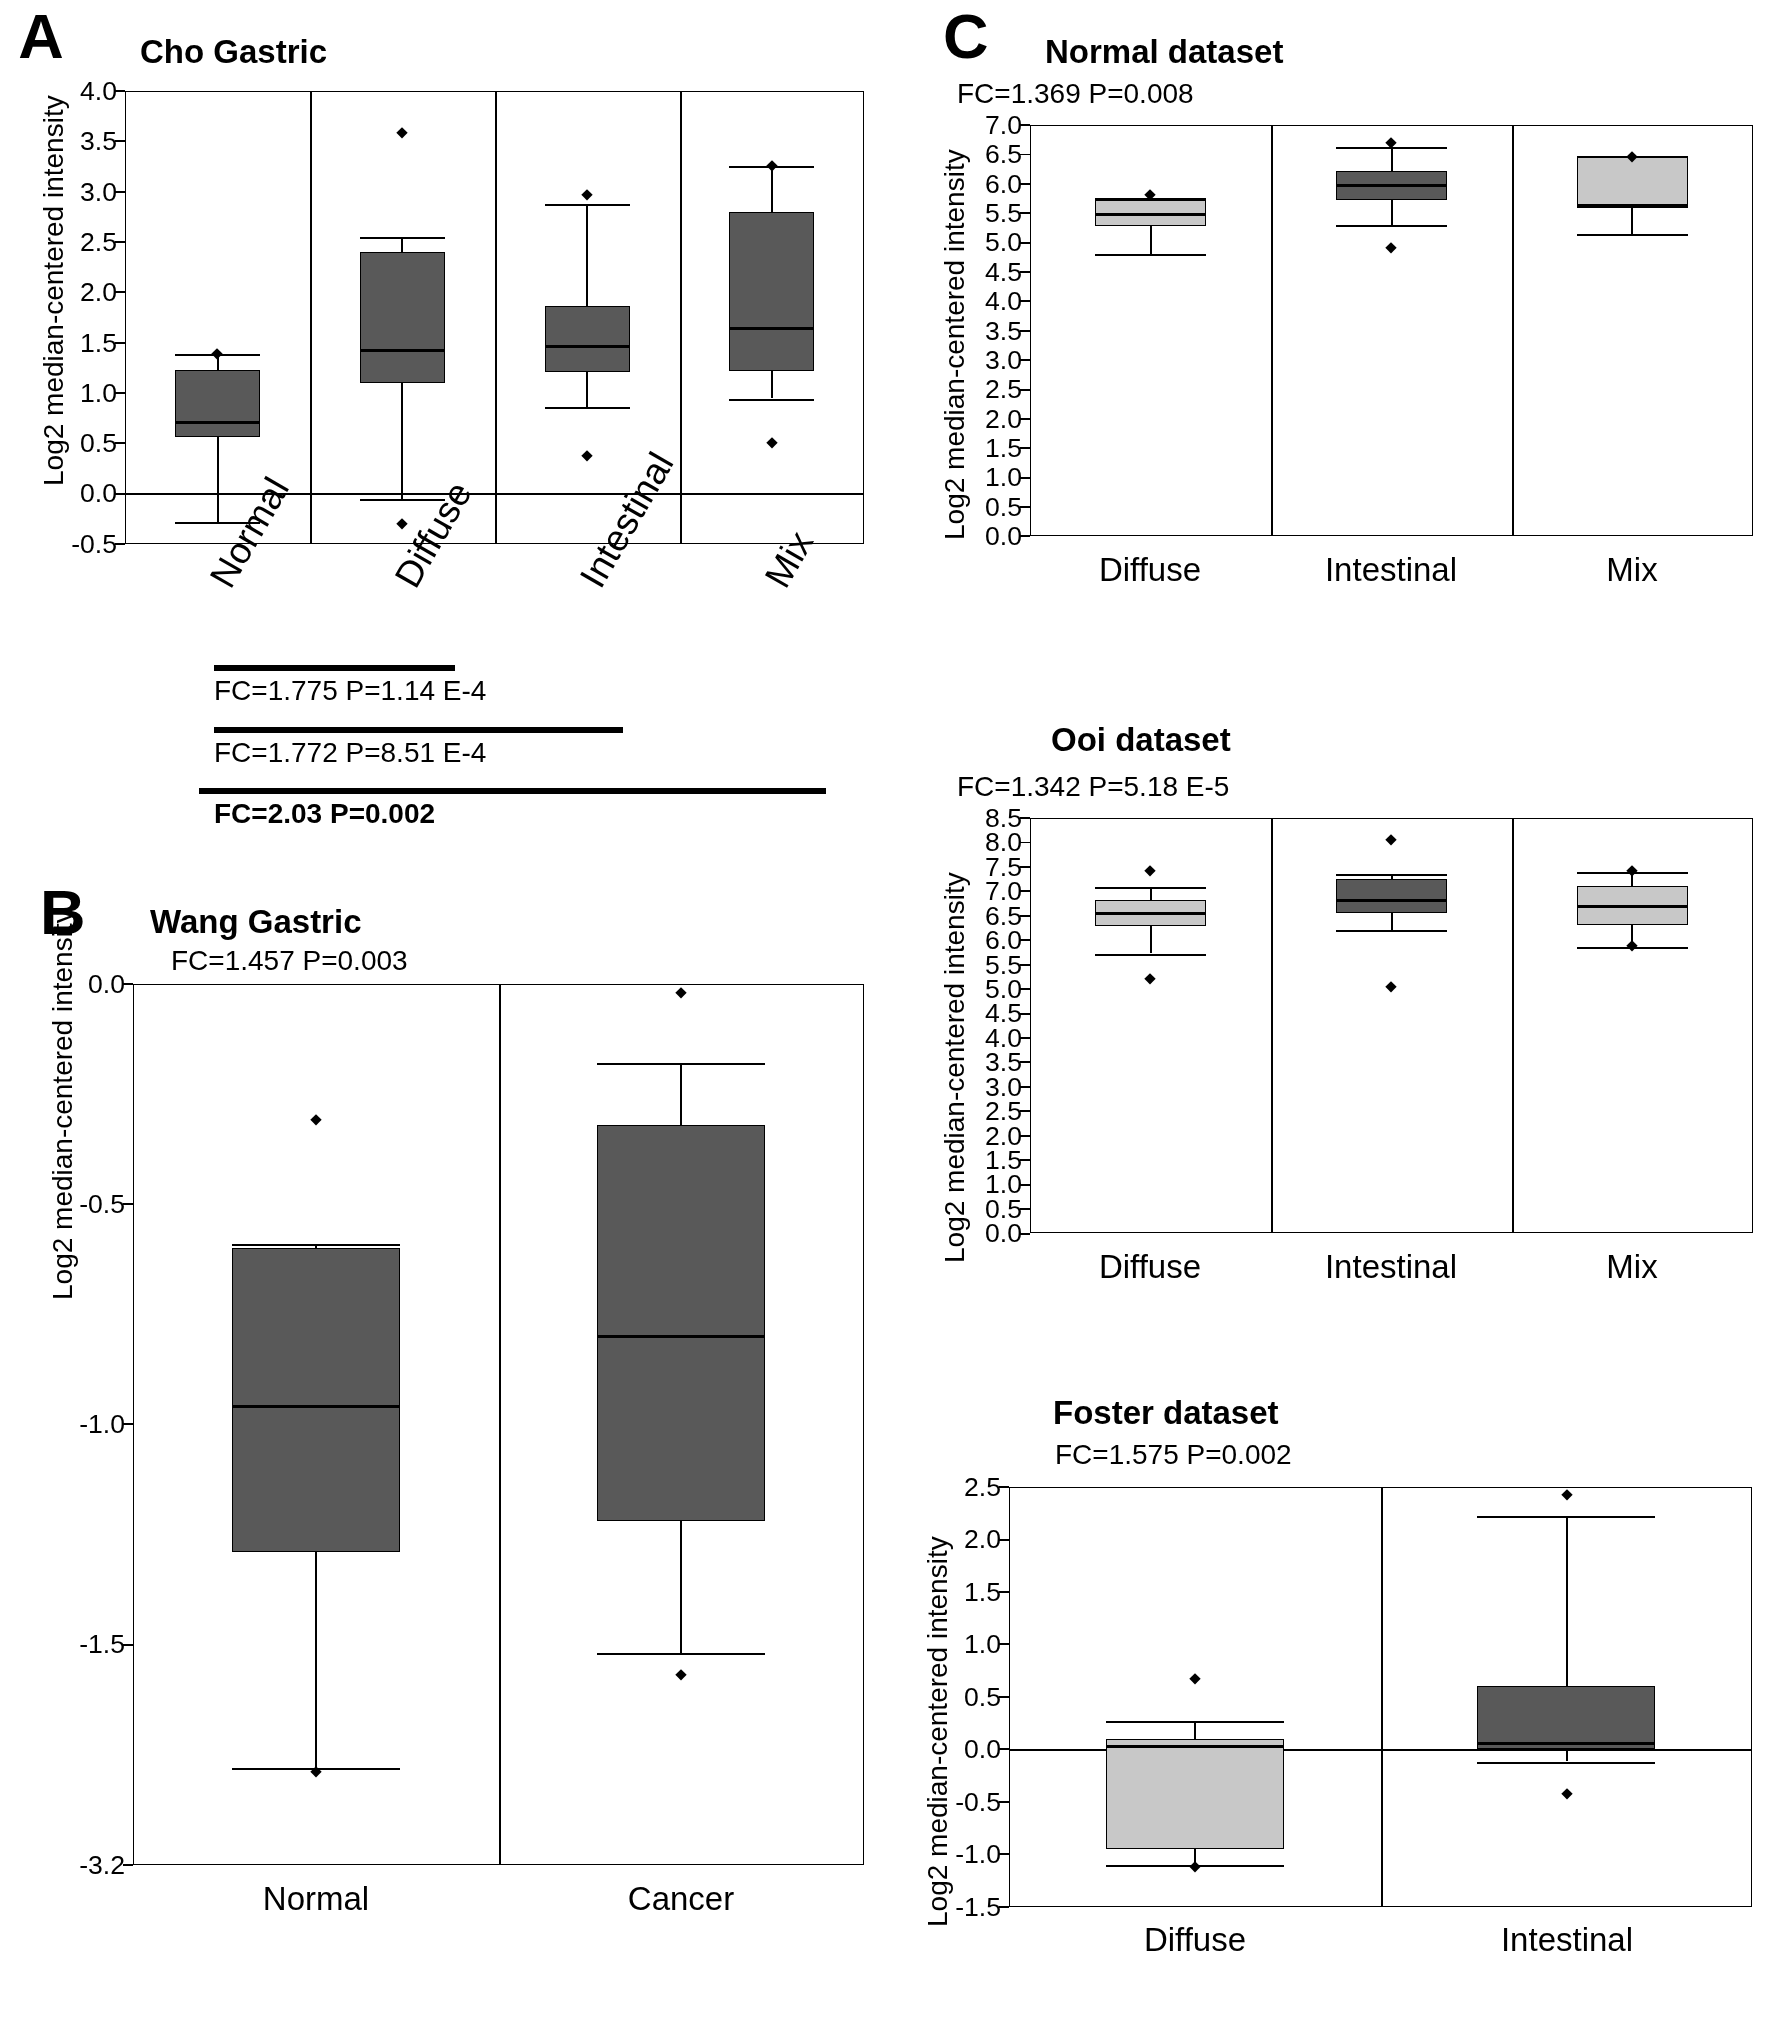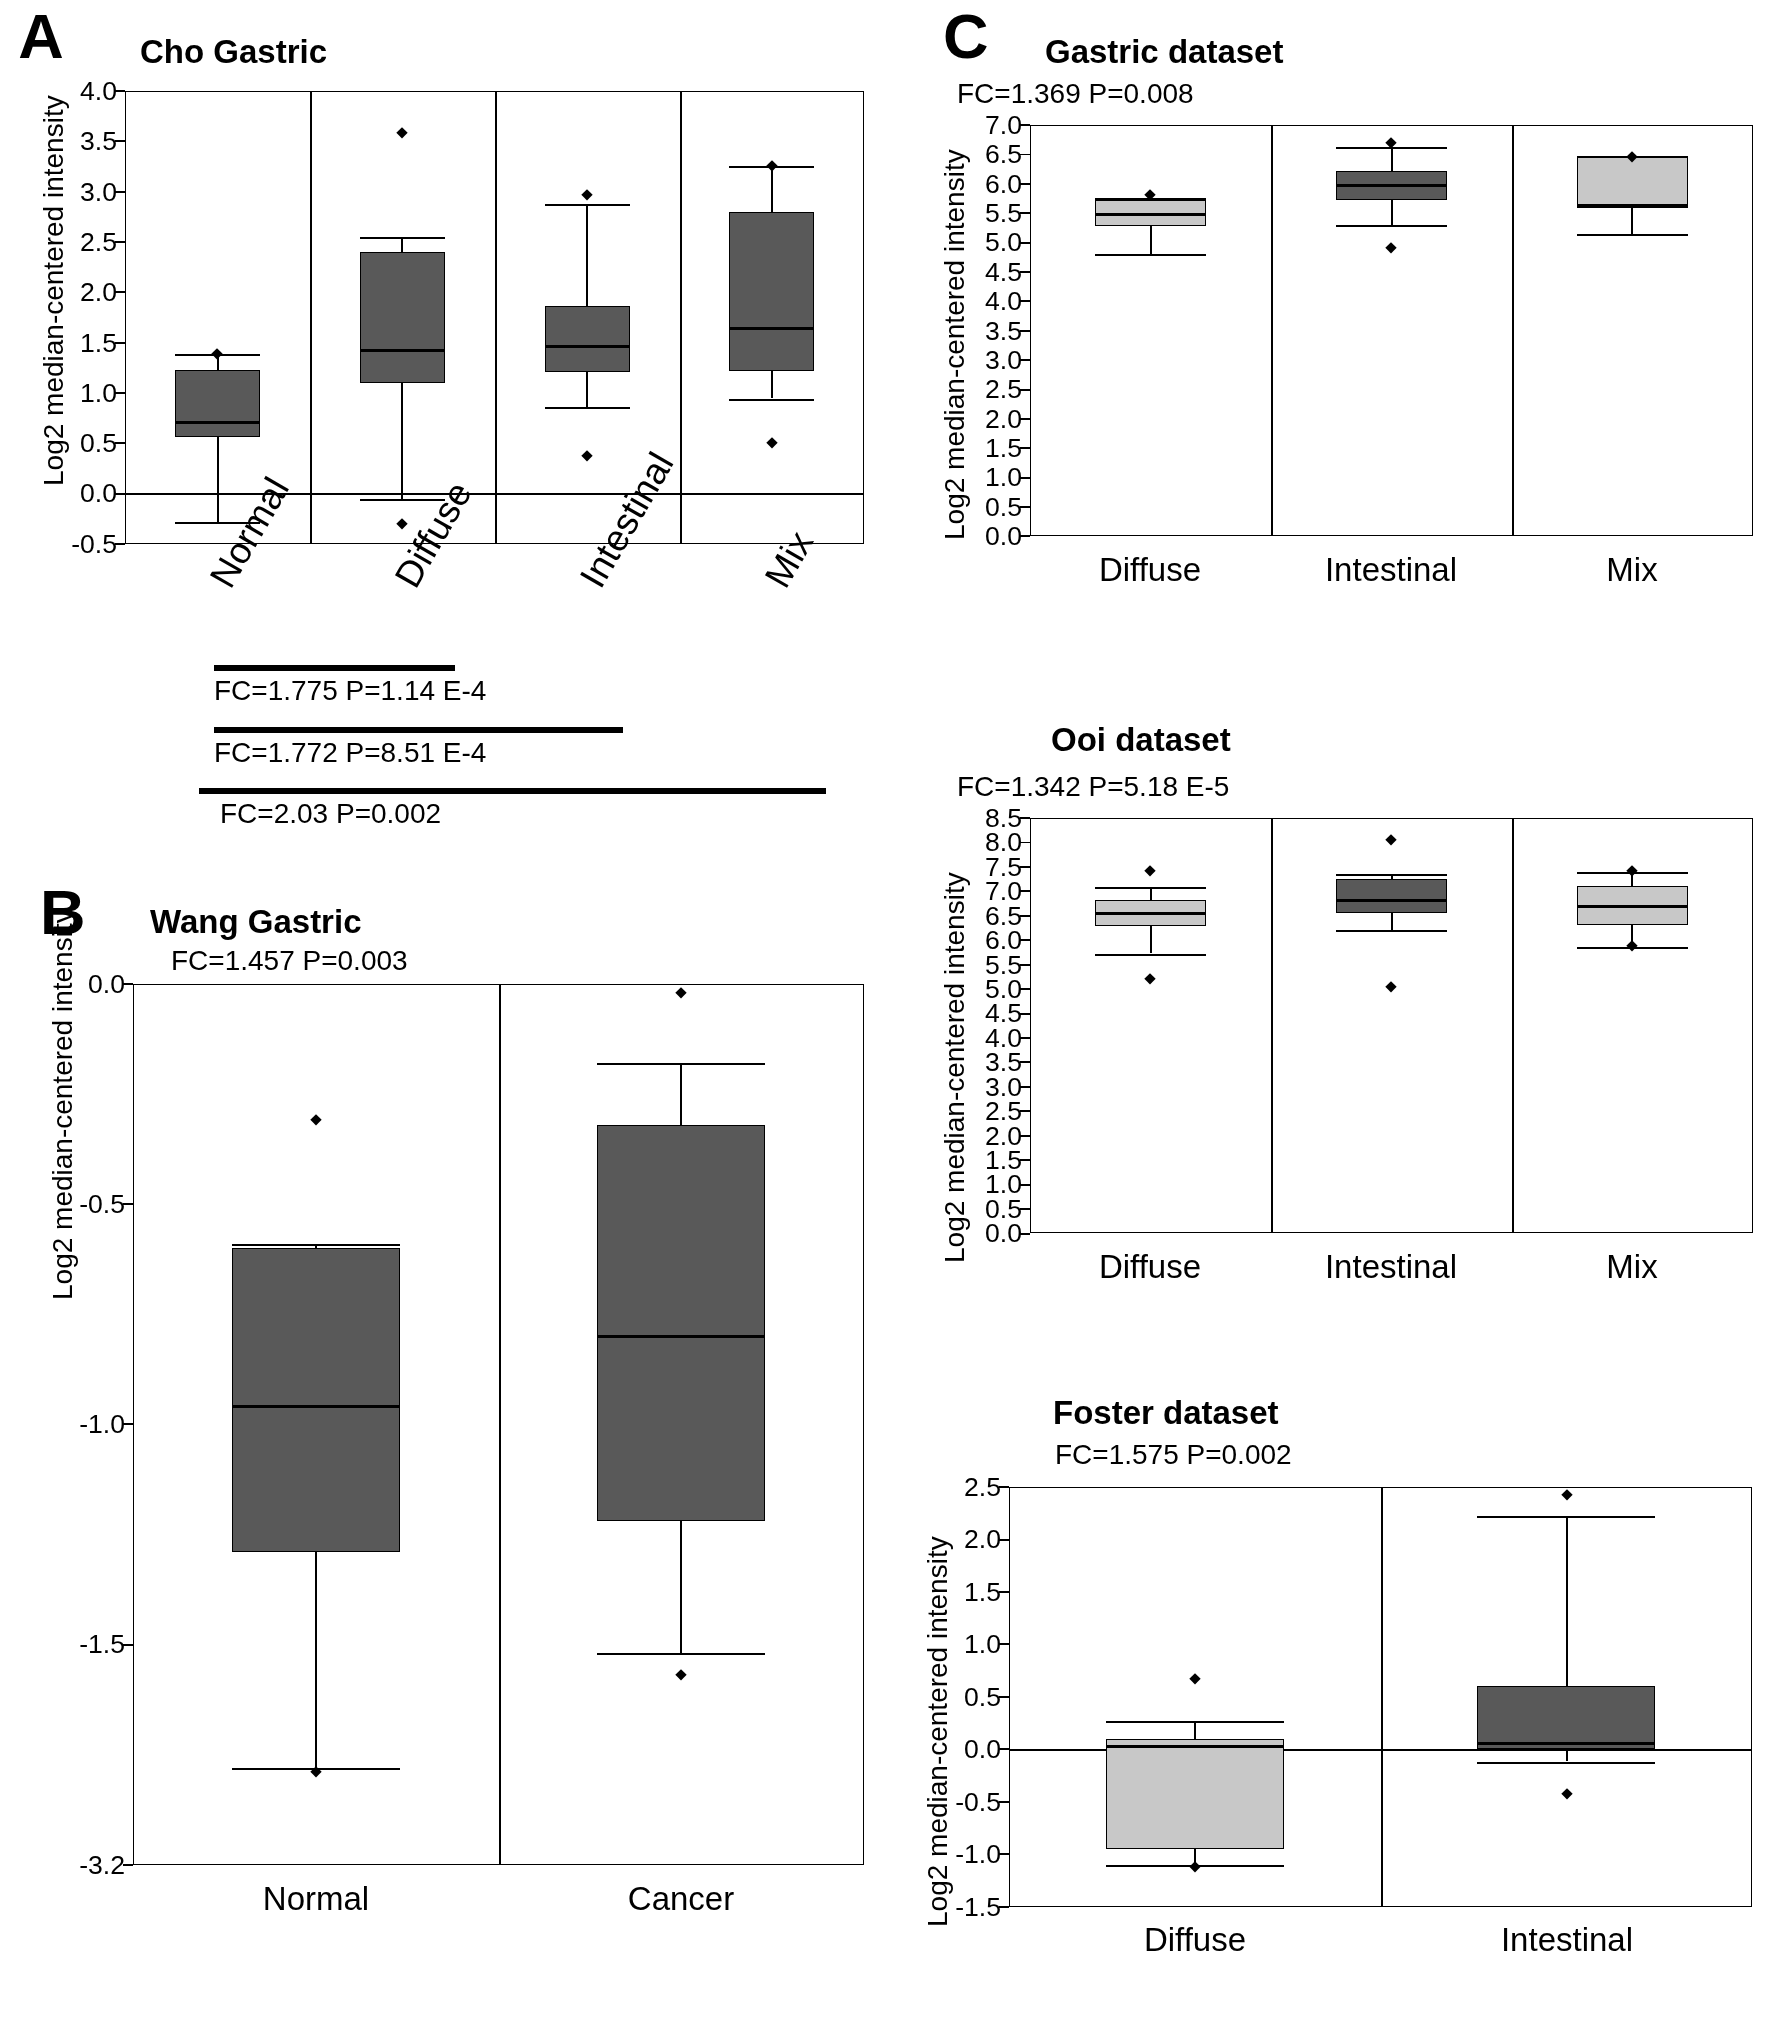--- a/index.html
+++ b/index.html
@@ -184,21 +184,21 @@
     <div class="outlier" style="left: 647px; top: 75px;"></div>
     <div class="outlier" style="left: 647px; top: 352px;"></div>
     <div class="xcat-rot" style="left: 632px; top: 483px;">Mix</div>
   </div>
 
 <div class="sig-line" style="left:214px;top:665px;width:241px;"></div>
 <div class="sig-text" style="left:214px;top:675px;">FC=1.775 P=1.14 E-4</div>
 <div class="sig-line" style="left:214px;top:727px;width:409px;"></div>
 <div class="sig-text" style="left:214px;top:737px;">FC=1.772 P=8.51 E-4</div>
 <div class="sig-line" style="left:199px;top:788px;width:627px;"></div>
-<div class="sig-text" style="left:220px;top:798px;">FC=2.03 P=0.002</div>
+<div class="sig-text" style="left:214px;top:798px;font-weight:bold;">FC=2.03 P=0.002</div>
 
 <div class="panel-letter" style="left:40px;top:881px;">B</div>
 <div class="panel-title" style="left:150px;top:905px;">Wang Gastric</div>
 <div class="panel-sub" style="left:171px;top:947px;">FC=1.457 P=0.003</div>
 <div class="ylabel" style="left:47px;top:1300px;">Log2 median-centered intensity</div>
 <div id="plot-wang" class="plot" style="left:133px;top:984px;width:731px;height:939px;">
     <div class="frame" style="left: 0px; top: 0px; width: 731px; height: 881px;"></div>
     <div class="tick-label" style="left: -87px; width: 79px; top: 881px;">-3.2</div>
     <div class="tickmark" style="left: -10px; top: 880px;"></div>
     <div class="tick-label" style="left: -87px; width: 79px; top: 660px;">-1.5</div>
@@ -222,21 +222,21 @@
     <div class="whisker-cap" style="left: 464px; top: 79px; width: 168px;"></div>
     <div class="whisker-cap" style="left: 464px; top: 669px; width: 168px;"></div>
     <div class="box" style="left: 464px; top: 141px; width: 168px; height: 396px; background: rgb(89, 89, 89);"></div>
     <div class="median" style="left: 464px; top: 351px; width: 168px;"></div>
     <div class="outlier" style="left: 548px; top: 8.8px;"></div>
     <div class="outlier" style="left: 548px; top: 691px;"></div>
     <div class="xcat" style="left: 548px; top: 896px;">Cancer</div>
   </div>
 
 <div class="panel-letter" style="left:943px;top:5px;">C</div>
-<div class="panel-title" style="left:1045px;top:35px;">Gastric dataset</div>
+<div class="panel-title" style="left:1045px;top:35px;">Normal dataset</div>
 <div class="panel-sub" style="left:957px;top:80px;">FC=1.369 P=0.008</div>
 <div class="ylabel" style="left:939px;top:540px;">Log2 median-centered intensity</div>
 <div id="plot-derrico" class="plot" style="left:1030px;top:125px;width:723px;height:465px;">
     <div class="frame" style="left: 0px; top: 0px; width: 723px; height: 411px;"></div>
     <div class="tick-label" style="left: -87px; width: 79px; top: 411px;">0.0</div>
     <div class="tickmark" style="left: -10px; top: 410px;"></div>
     <div class="tick-label" style="left: -87px; width: 79px; top: 382px;">0.5</div>
     <div class="tickmark" style="left: -10px; top: 381px;"></div>
     <div class="tick-label" style="left: -87px; width: 79px; top: 352px;">1.0</div>
     <div class="tickmark" style="left: -10px; top: 352px;"></div>

